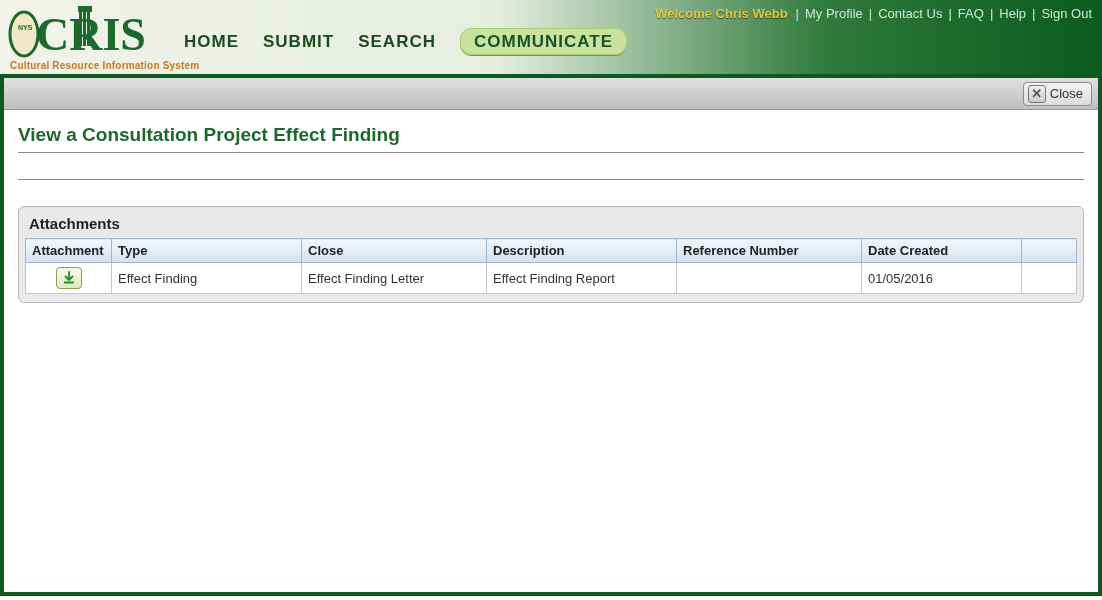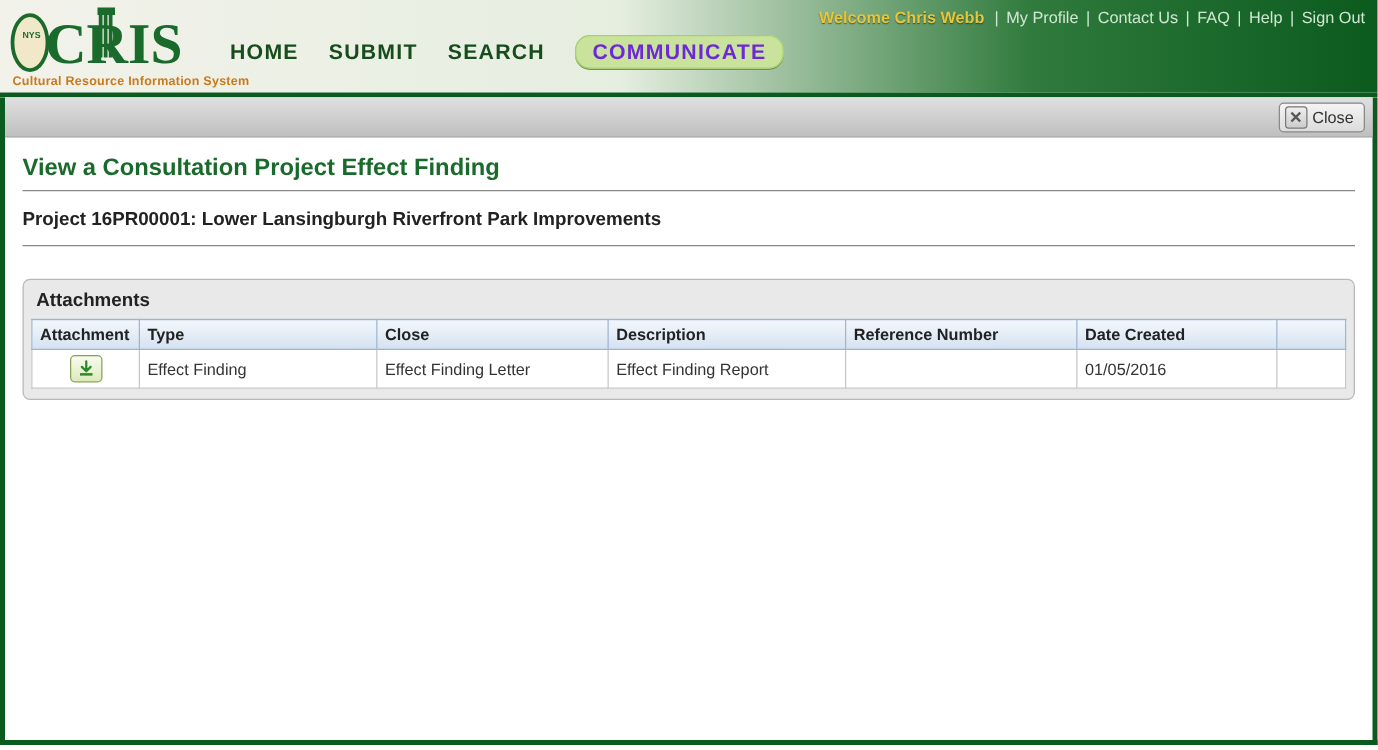--- a/index.html
+++ b/index.html
@@ -46,21 +46,21 @@
   .nav-item {
     font-family: "Century Gothic","Segoe UI",sans-serif;
     font-weight: 600;
     font-size: 17px;
     letter-spacing: 1px;
     color: #174d1c;
     cursor: pointer;
   }
   .nav-item.active {
     background: #c9e29c;
-    color: #6d28d9;
+    color: #14532d;
     padding: 4px 14px 3px 14px;
     border-radius: 12px;
     box-shadow: 0 1px 0 #6b9940, inset 0 0 0 1px #a7cf6f;
   }
   .top-links {
     position: absolute;
     right: 10px;
     top: 6px;
     font-size: 13px;
     display: flex;
@@ -249,21 +249,20 @@
           <span class="close-x">✕</span>
         </span>
       <span>Close</span>
     </div>
   </div>
 
   <div class="panel-body">
     <div class="page-title">View a Consultation Project Effect Finding</div>
 
     <div class="project-row">
-      <div class="project-title">Project 16PR00001: Lower Lansingburgh Riverfront Park Improvements</div>
     </div>
 
     <div class="attachments-panel">
       <div class="section-heading">Attachments</div>
       <table class="att">
         <colgroup>
           <col class="col-attachment">
             <col class="col-type">
             <col class="col-name">
           <col class="col-desc">

